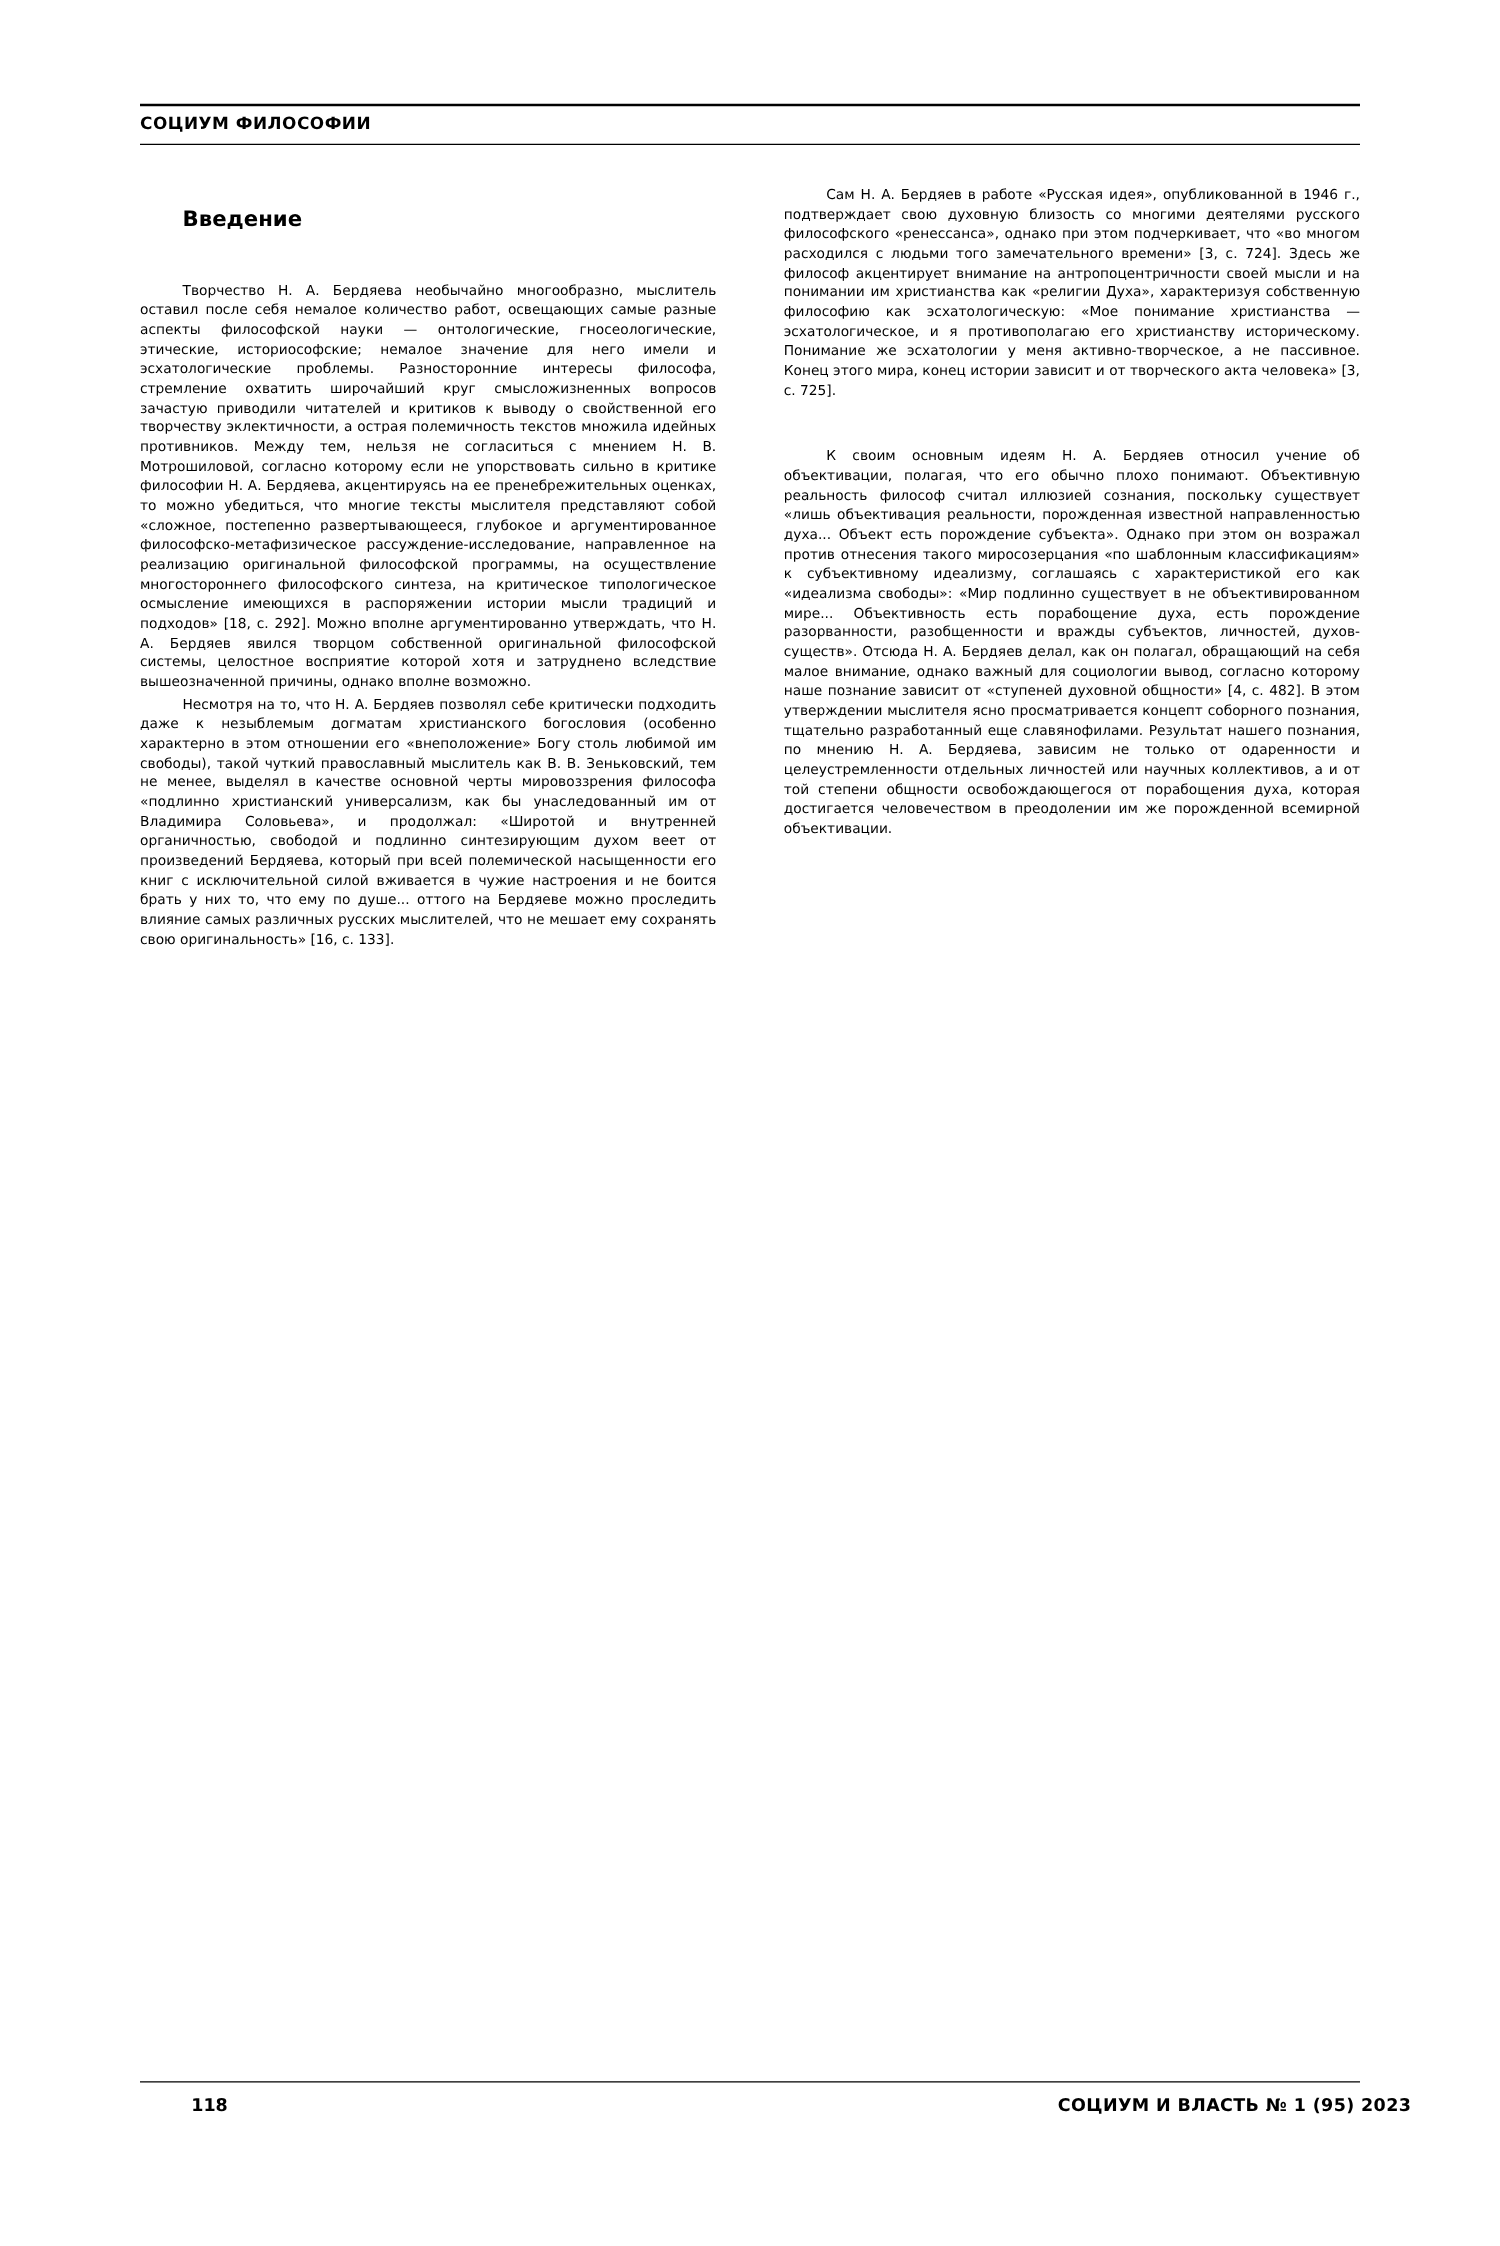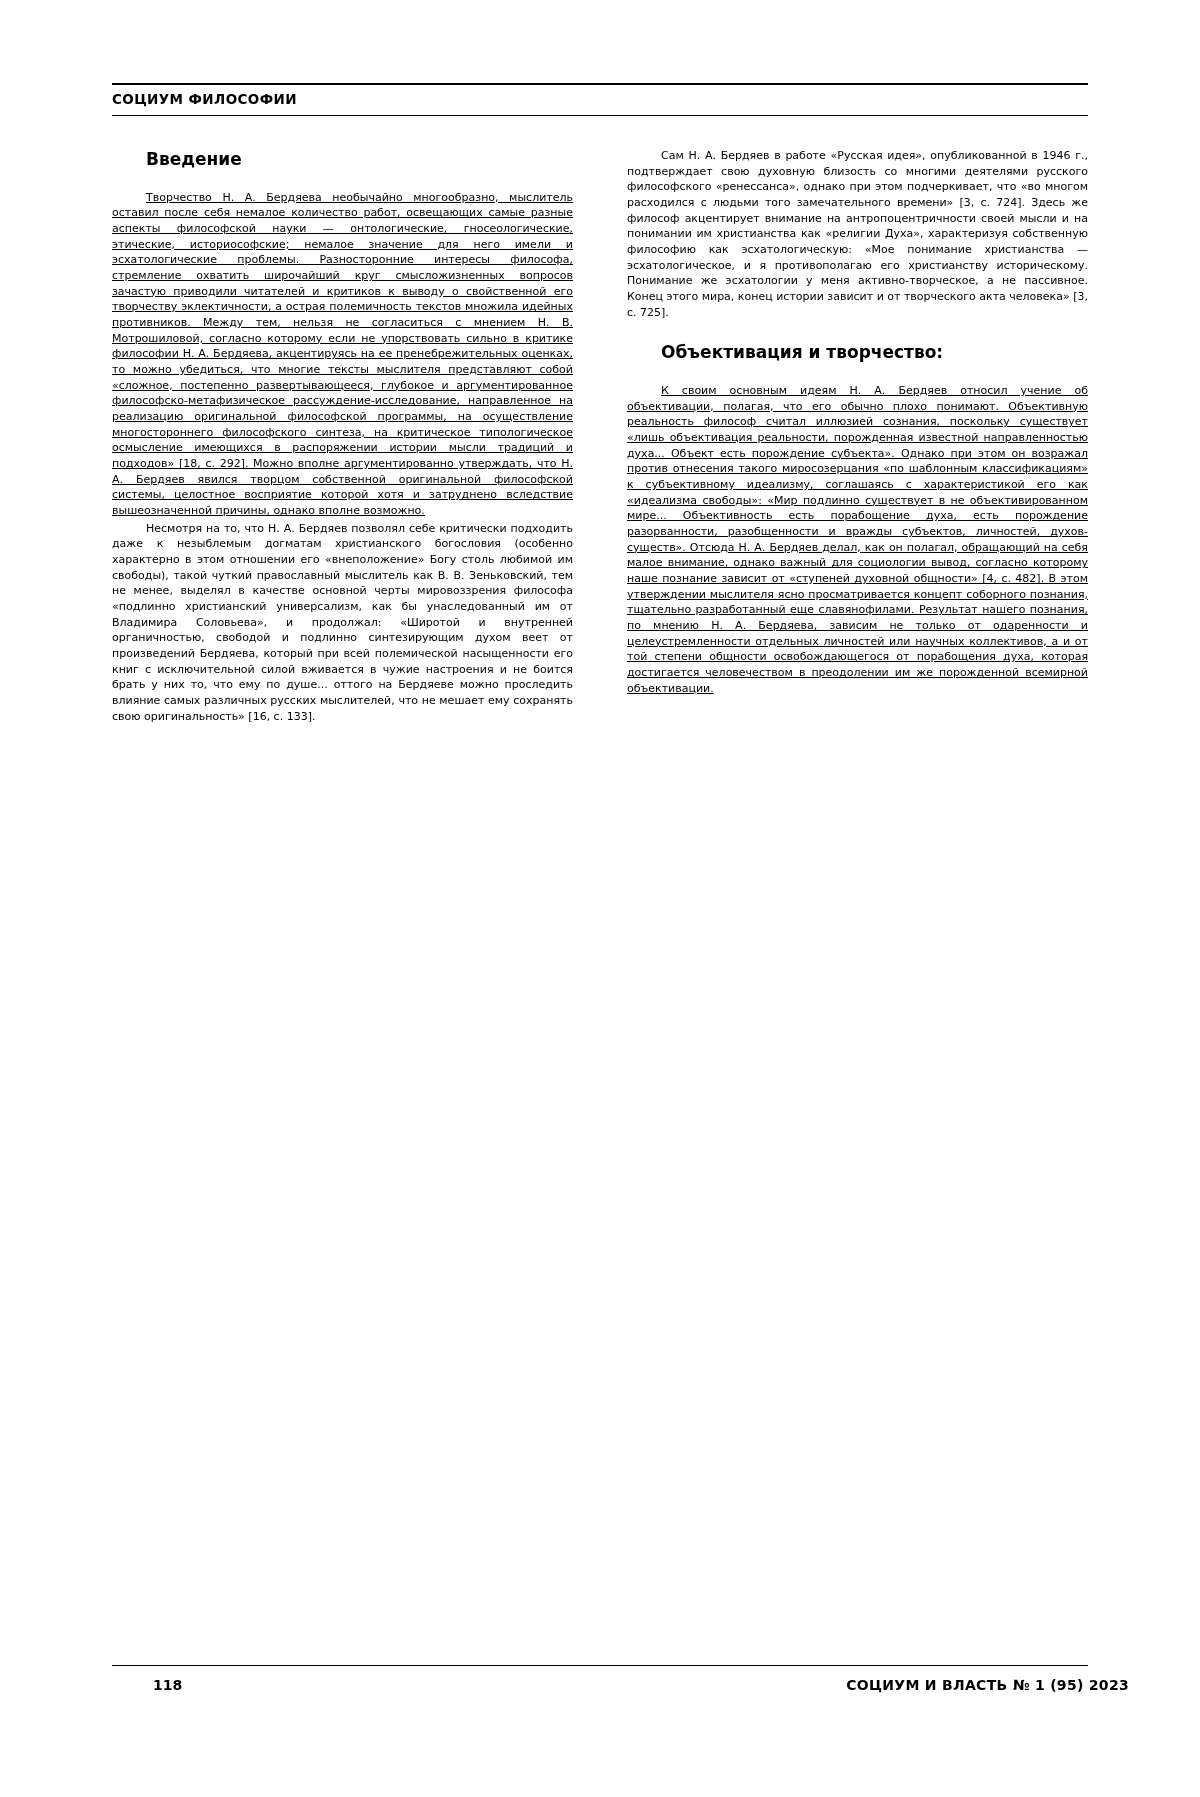--- a/index.html
+++ b/index.html
@@ -62,36 +62,35 @@
     display: flex;
     gap: 54px;
   }
   .col {
     width: 461px;
   }
   h2.section-heading {
     font-size: 17px;
     font-weight: bold;
     line-height: 1.33;
-    margin: 0 0 0 0;
+    margin: 17px 0 0 0;
     text-indent: 34px;
     color: #000000;
   }
   p.para {
     font-size: 11px;
     line-height: 1.425;
     margin: 0;
     text-align: justify;
     text-indent: 34px;
     color: #000000;
     hyphens: manual;
   }
   p.gap-before {
-    margin-top: 19px;
-    text-decoration: underline;
+    margin-top: 37px;
   }
   p.small-gap-before {
     margin-top: 2px;
   }
   h2.gap-before {
     margin-top: 21px;
   }
   
   .footer-rule {
     position: absolute;
@@ -131,21 +130,20 @@
     <div class="columns">
 
       <div class="col">
         <h2 class="section-heading">Введение</h2>
         <p class="para gap-before">Творчество Н. А. Бердяева необычайно многообразно, мыслитель оставил после себя немалое количество работ, освещающих самые разные аспекты философской науки — онтологические, гносеологические, этические, историософские; немалое значение для него имели и эсхатологические проблемы. Разносторонние интересы философа, стремление охватить широчайший круг смысложизненных вопросов зачастую приводили читателей и критиков к выводу о свойственной его творчеству эклектичности, а острая полемичность текстов множила идейных противников. Между тем, нельзя не согласиться с мнением Н. В. Мотрошиловой, согласно которому если не упорствовать сильно в критике философии Н. А. Бердяева, акцентируясь на ее пренебрежительных оценках, то можно убедиться, что многие тексты мыслителя представляют собой «сложное, постепенно развертывающееся, глубокое и аргументированное философско-метафизическое рассуждение-исследование, направленное на реализацию оригинальной философской программы, на осуществление многостороннего философского синтеза, на критическое типологическое осмысление имеющихся в распоряжении истории мысли традиций и подходов» [18, с. 292]. Можно вполне аргументированно утверждать, что Н. А. Бердяев явился творцом собственной оригинальной философской системы, целостное восприятие которой хотя и затруднено вследствие вышеозначенной причины, однако вполне возможно.</p>
         <p class="para small-gap-before">Несмотря на то, что Н. А. Бердяев позволял себе критически подходить даже к незыблемым догматам христианского богословия (особенно характерно в этом отношении его «внеположение» Богу столь любимой им свободы), такой чуткий православный мыслитель как В. В. Зеньковский, тем не менее, выделял в качестве основной черты мировоззрения философа «подлинно христианский универсализм, как бы унаследованный им от Владимира Соловьева», и продолжал: «Широтой и внутренней органичностью, свободой и подлинно синтезирующим духом веет от произведений Бердяева, который при всей полемической насыщенности его книг с исключительной силой вживается в чужие настроения и не боится брать у них то, что ему по душе... оттого на Бердяеве можно проследить влияние самых различных русских мыслителей, что не мешает ему сохранять свою оригинальность» [16, с. 133].</p>
       </div>
 
       <div class="col">
         <p class="para">Сам Н. А. Бердяев в работе «Русская идея», опубликованной в 1946 г., подтверждает свою духовную близость со многими деятелями русского философского «ренессанса», однако при этом подчеркивает, что «во многом расходился с людьми того замечательного времени» [3, с. 724]. Здесь же философ акцентирует внимание на антропоцентричности своей мысли и на понимании им христианства как «религии Духа», характеризуя собственную философию как эсхатологическую: «Мое понимание христианства — эсхатологическое, и я противополагаю его христианству историческому. Понимание же эсхатологии у меня активно-творческое, а не пассивное. Конец этого мира, конец истории зависит и от творческого акта человека» [3, с. 725].</p>
-        <h2 class="section-heading gap-before">Объективация и творчество:</h2>
         <p class="para gap-before">К своим основным идеям Н. А. Бердяев относил учение об объективации, полагая, что его обычно плохо понимают. Объективную реальность философ считал иллюзией сознания, поскольку существует «лишь объективация реальности, порожденная известной направленностью духа... Объект есть порождение субъекта». Однако при этом он возражал против отнесения такого миросозерцания «по шаблонным классификациям» к субъективному идеализму, соглашаясь с характеристикой его как «идеализма свободы»: «Мир подлинно существует в не объективированном мире... Объективность есть порабощение духа, есть порождение разорванности, разобщенности и вражды субъектов, личностей, духов-существ». Отсюда Н. А. Бердяев делал, как он полагал, обращающий на себя малое внимание, однако важный для социологии вывод, согласно которому наше познание зависит от «ступеней духовной общности» [4, с. 482]. В этом утверждении мыслителя ясно просматривается концепт соборного познания, тщательно разработанный еще славянофилами. Результат нашего познания, по мнению Н. А. Бердяева, зависим не только от одаренности и целеустремленности отдельных личностей или научных коллективов, а и от той степени общности освобождающегося от порабощения духа, которая достигается человечеством в преодолении им же порожденной всемирной объективации.</p>
       </div>
 
     </div>
 
     <div class="footer-rule"></div>
     <div class="footer">
       <div class="footer-left">118</div>
       <div class="footer-right">СОЦИУМ И ВЛАСТЬ № 1 (95) 2023</div>
     </div>

